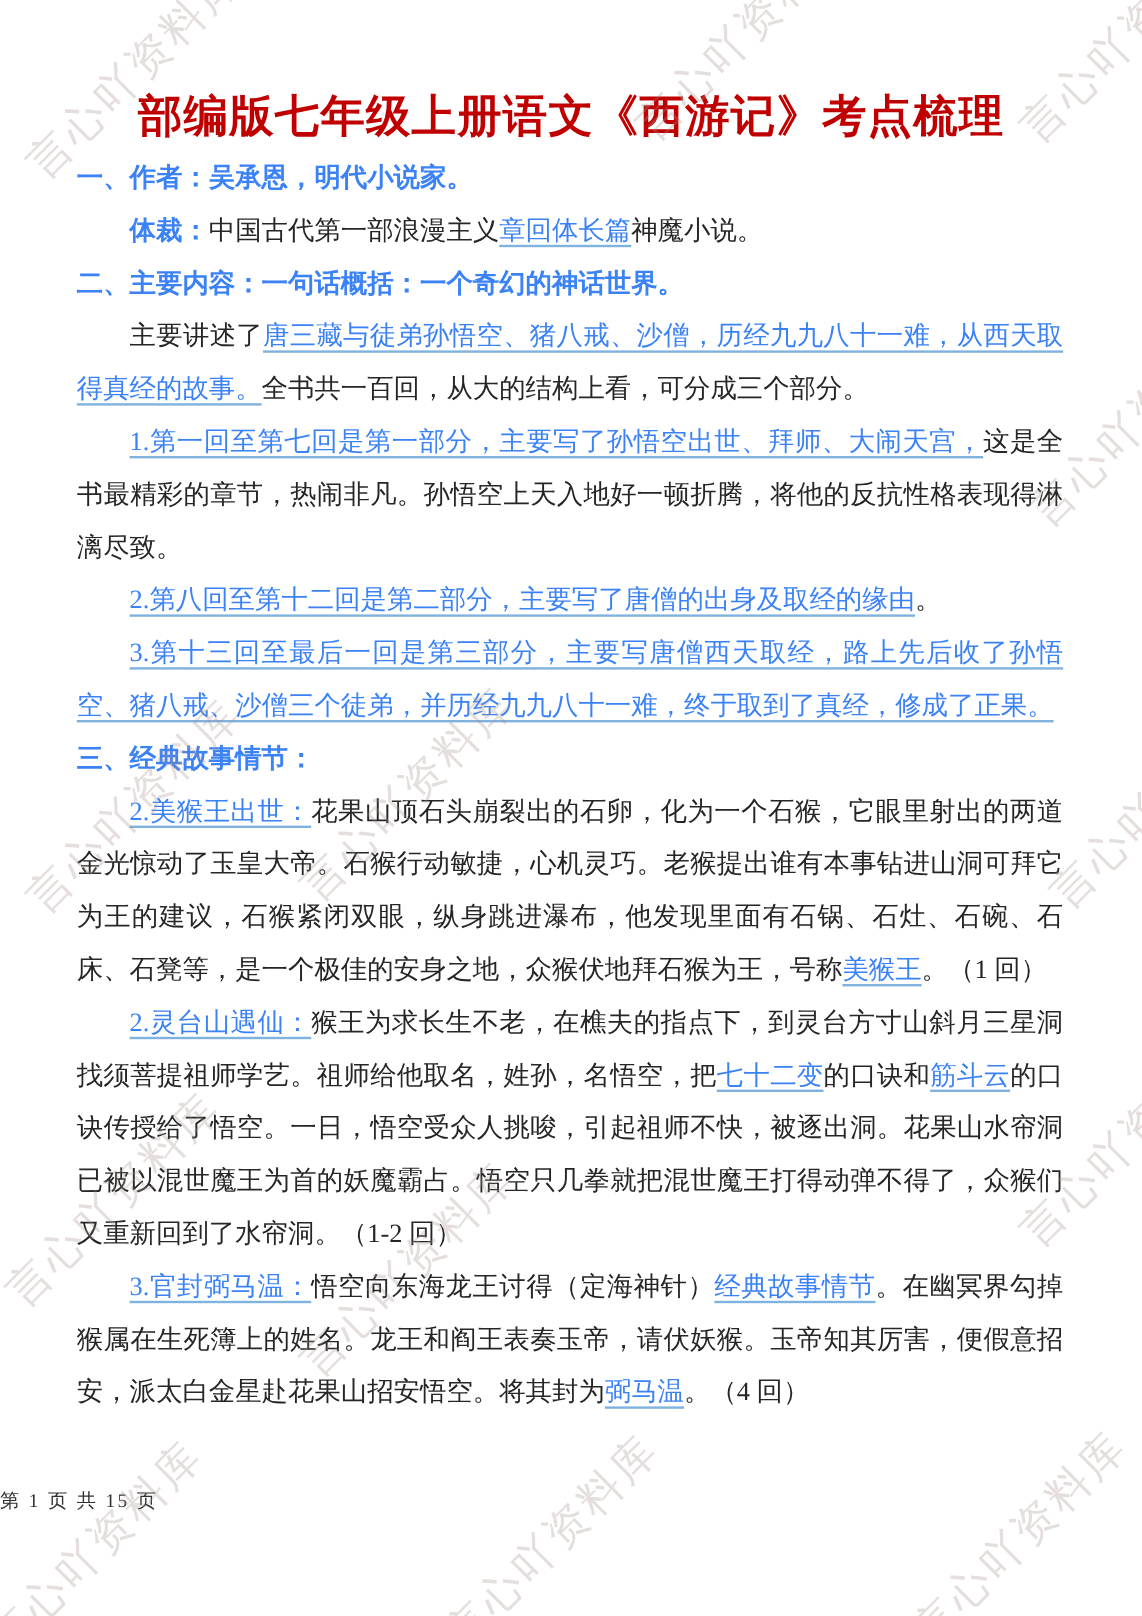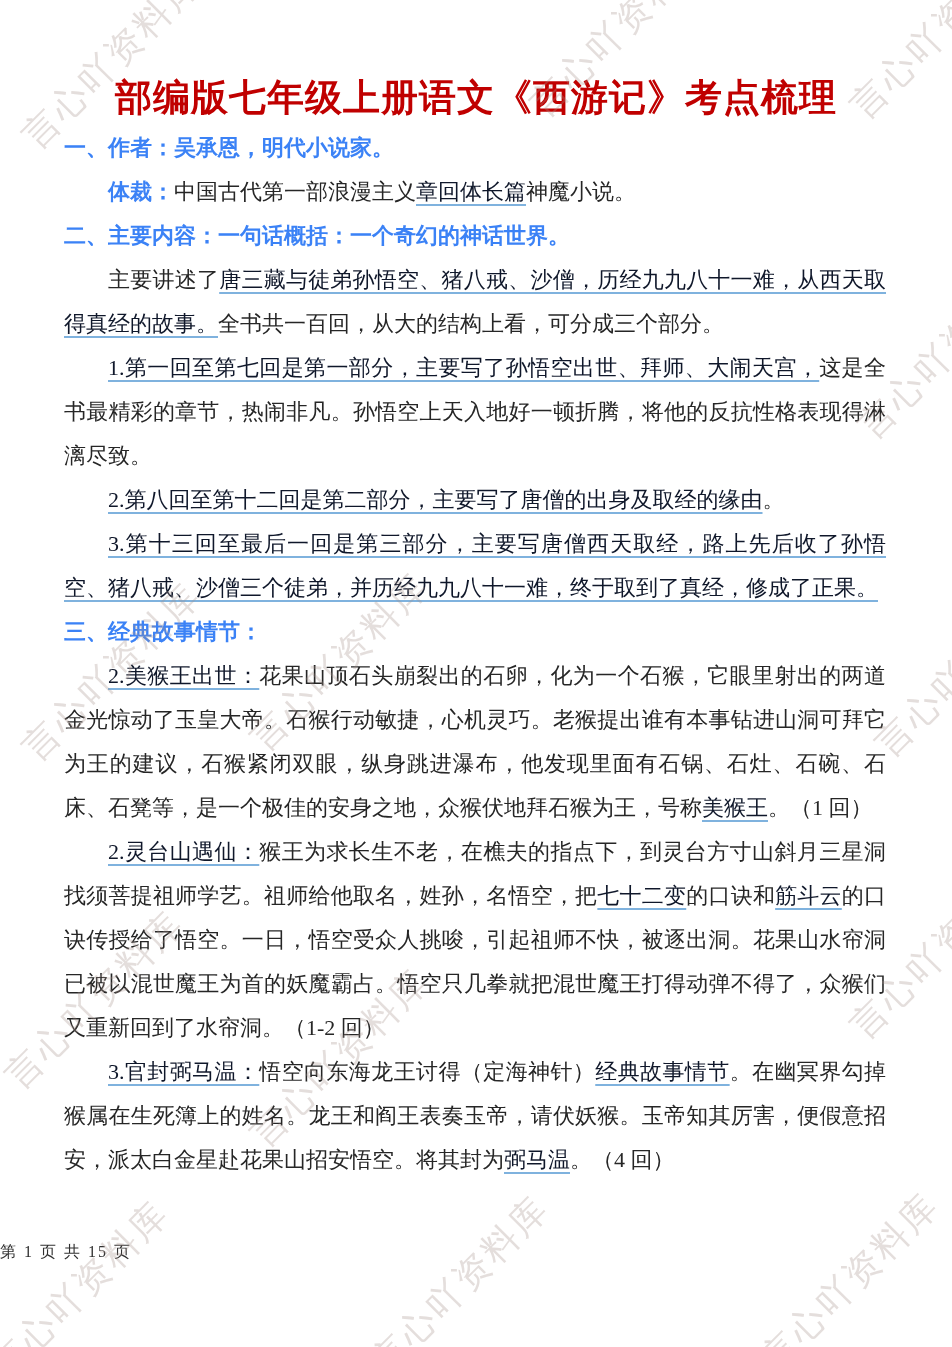--- a/index.html
+++ b/index.html
@@ -51,21 +51,21 @@
     color:#262626;
     text-align:justify;
     z-index:2;
   }
   .content p{margin:0;}
   .content p.body{text-indent:2em;}
   .content p.heading{text-indent:0;}
   .seg-red{color:#3b82f6;font-weight:700;}
   .seg-plain{color:#262626;}
   .seg-link{
-    color:#0f172a;
+    color:#3b82f6;
     text-decoration:underline;
     text-decoration-color:#7fb2de;
     text-decoration-thickness:2px;
     text-underline-offset:5px;
     margin-top:18px;
   }
   .footer{
     position:absolute;
     top:1241px;left:0;right:0;
     font-size:16px;

